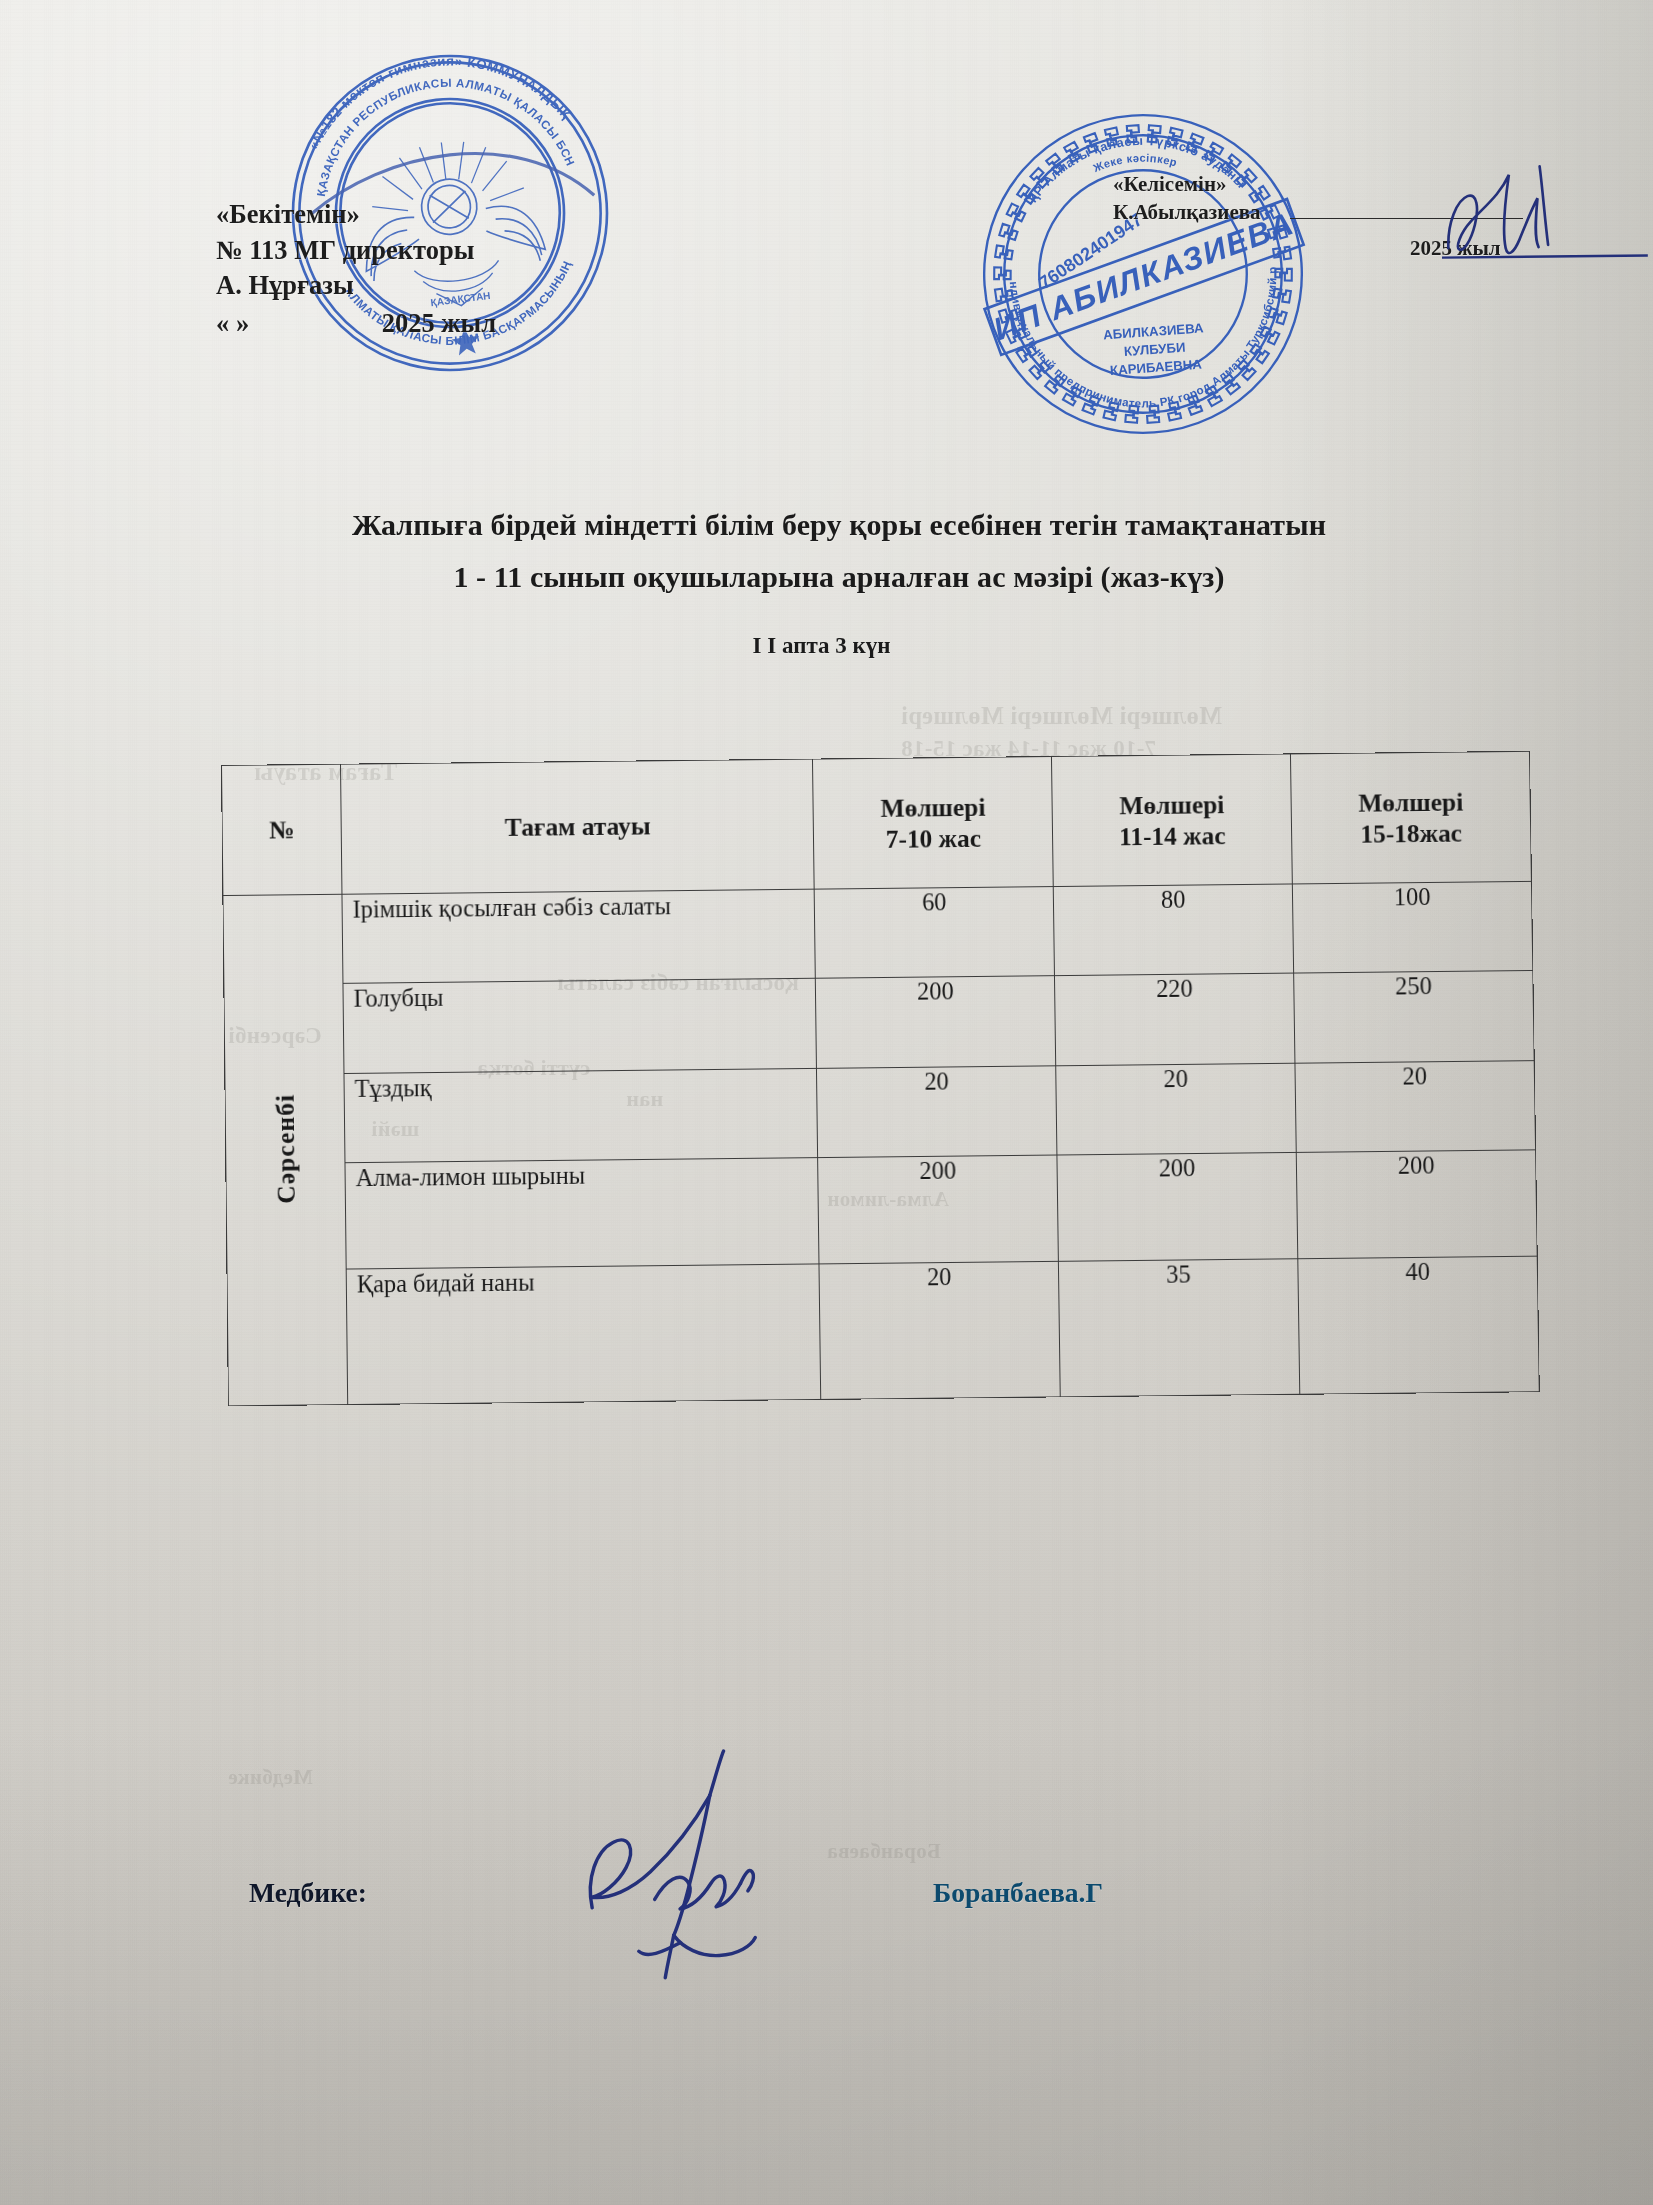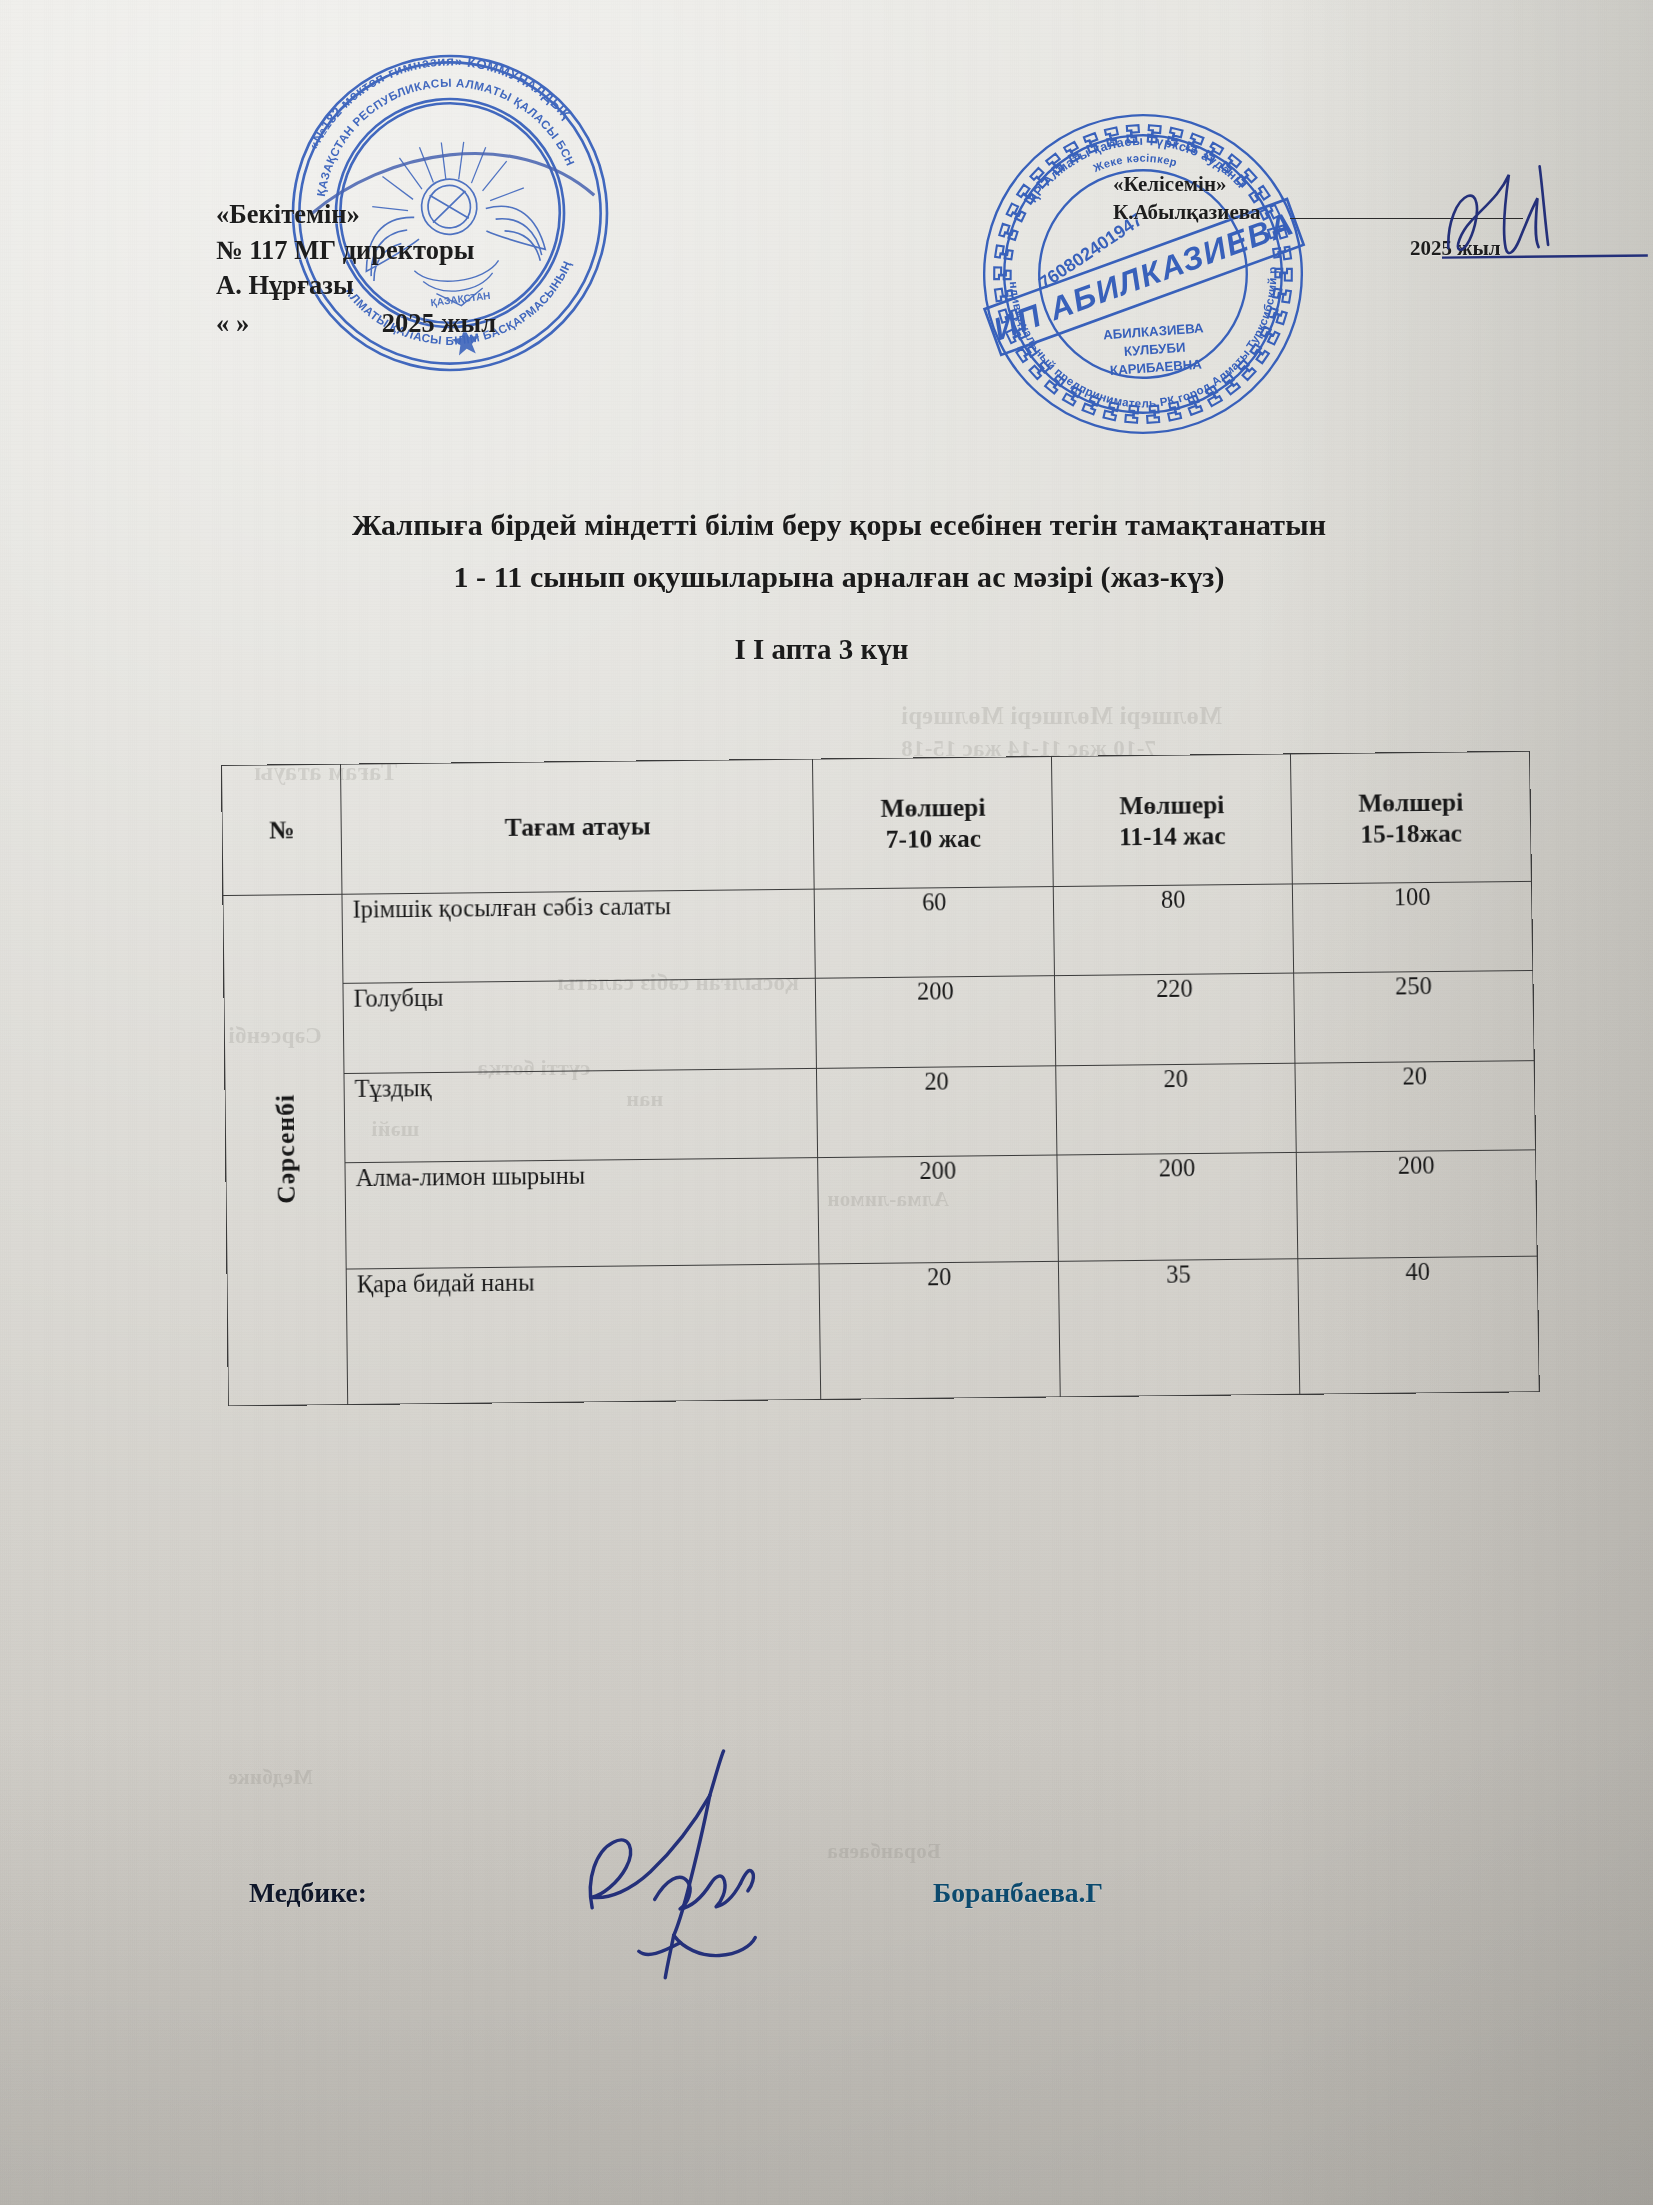--- a/index.html
+++ b/index.html
@@ -112,21 +112,21 @@
     line-height: 1.30;
     letter-spacing: 0.1px;
     text-shadow: 0.5px 0.5px 0 rgba(255,255,255,.25);
   }
   #title .tl2 { margin-top: 13px; }
 
   #subtitle {
     position: absolute;
     left: 0; right: 11px; top: 633px;
     text-align: center;
-    font-size: 29px;
+    font-size: 23px;
     font-weight: 700;
     color: #1b1b1b;
     z-index: 6;
     text-shadow: 0.5px 0.5px 0 rgba(255,255,255,.25);
   }
 
   
   #table-wrap {
     position: absolute;
     left: 221px;
@@ -434,21 +434,21 @@
 
     <path d="M250,352 C268,376 300,392 336,390 C372,388 396,372 404,356"></path>
     <path d="M262,366 C228,384 200,396 184,382"></path>
 
     <path d="M250,352 C244,382 238,408 234,432"></path>
   </g>
 </svg>
 
 <div class="hdr" id="hdr-left">
   <span class="row">«Бекітемін»</span>
-  <span class="row">№ 117 МГ директоры</span>
+  <span class="row">№ 113 МГ директоры</span>
   <span class="row">А. Нұрғазы</span>
   <span class="row">
     <span class="hdr-quotes">«     »</span>
     <span class="hdr-year-line" style="display:inline-block;margin-left:106px;">2025 жыл</span>
   </span>
 </div>
 
 <div class="hdr" id="hdr-right">
   <span class="row">«Келісемін»</span>
   <span class="hdr-name-row">

